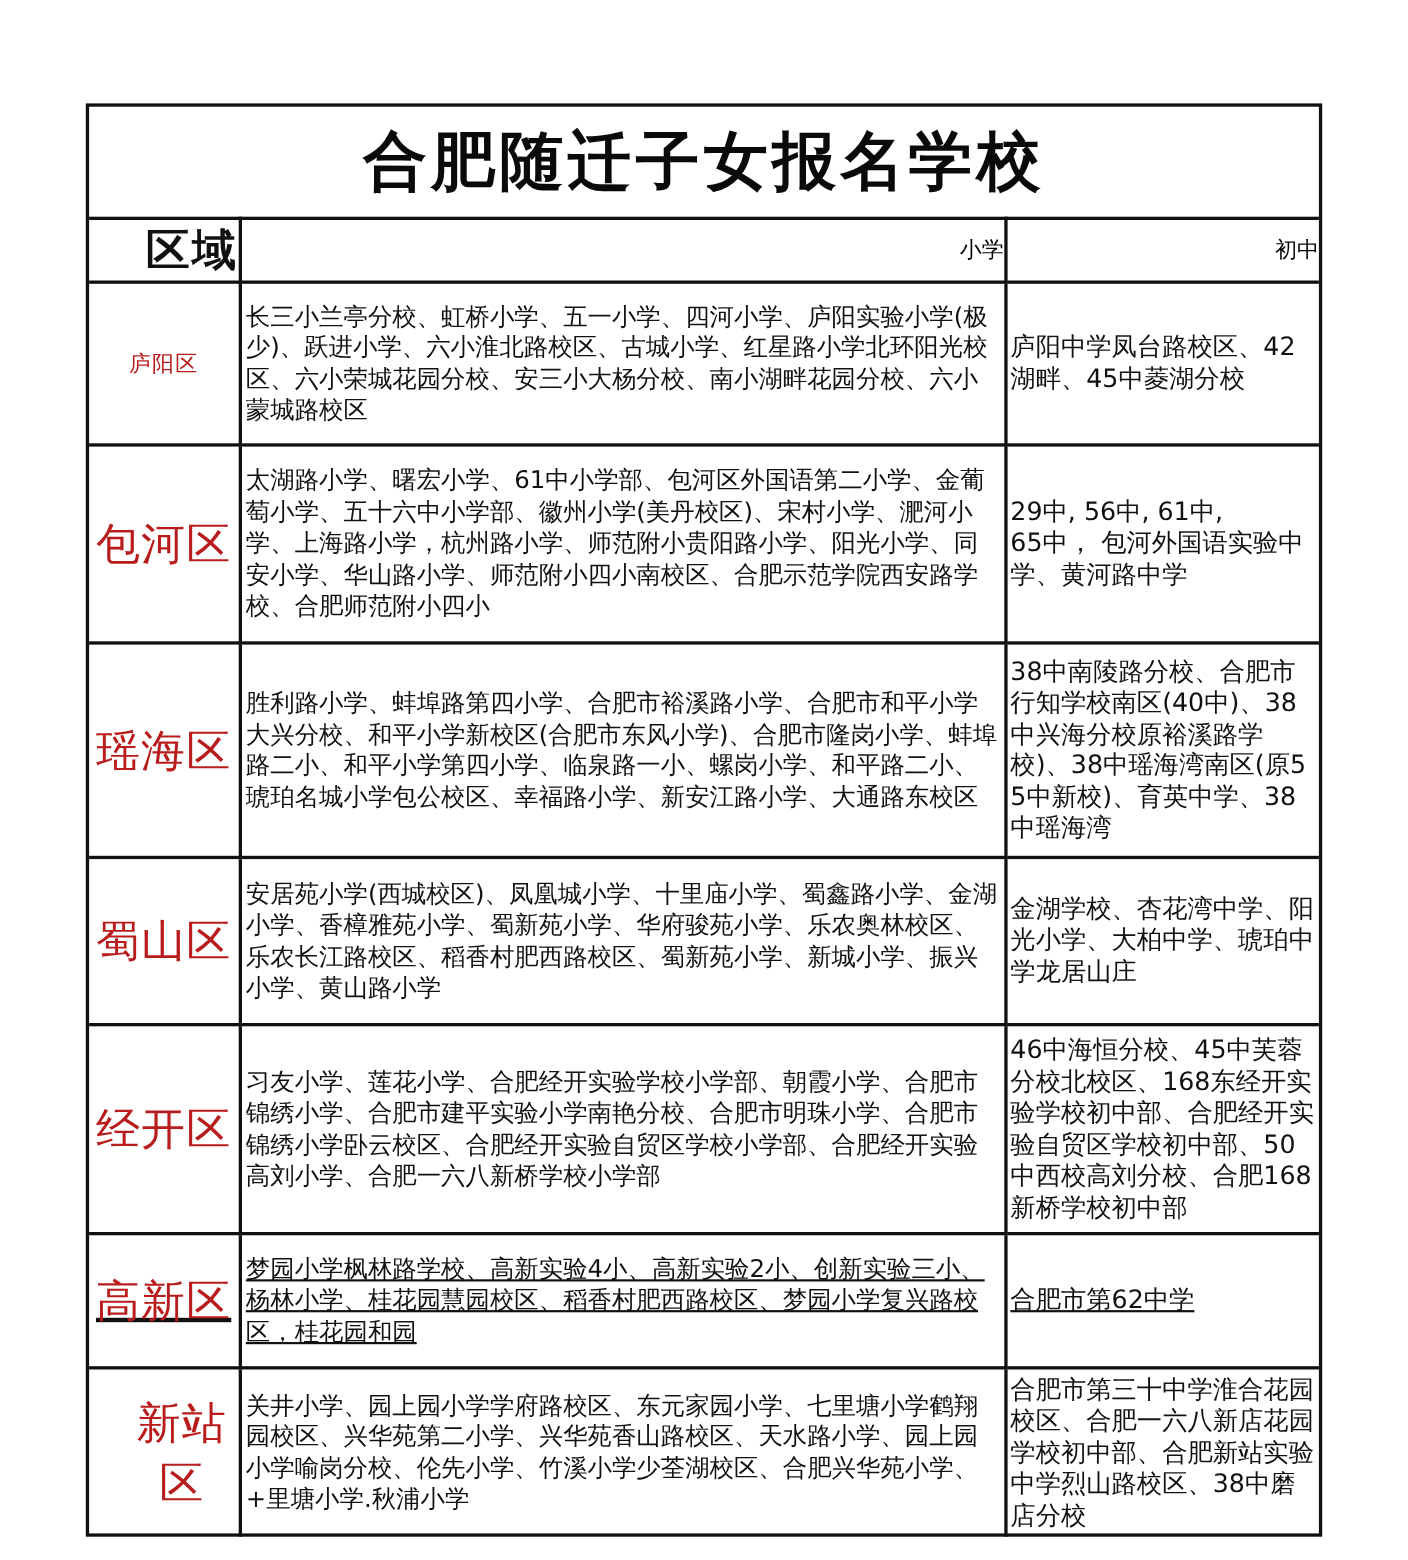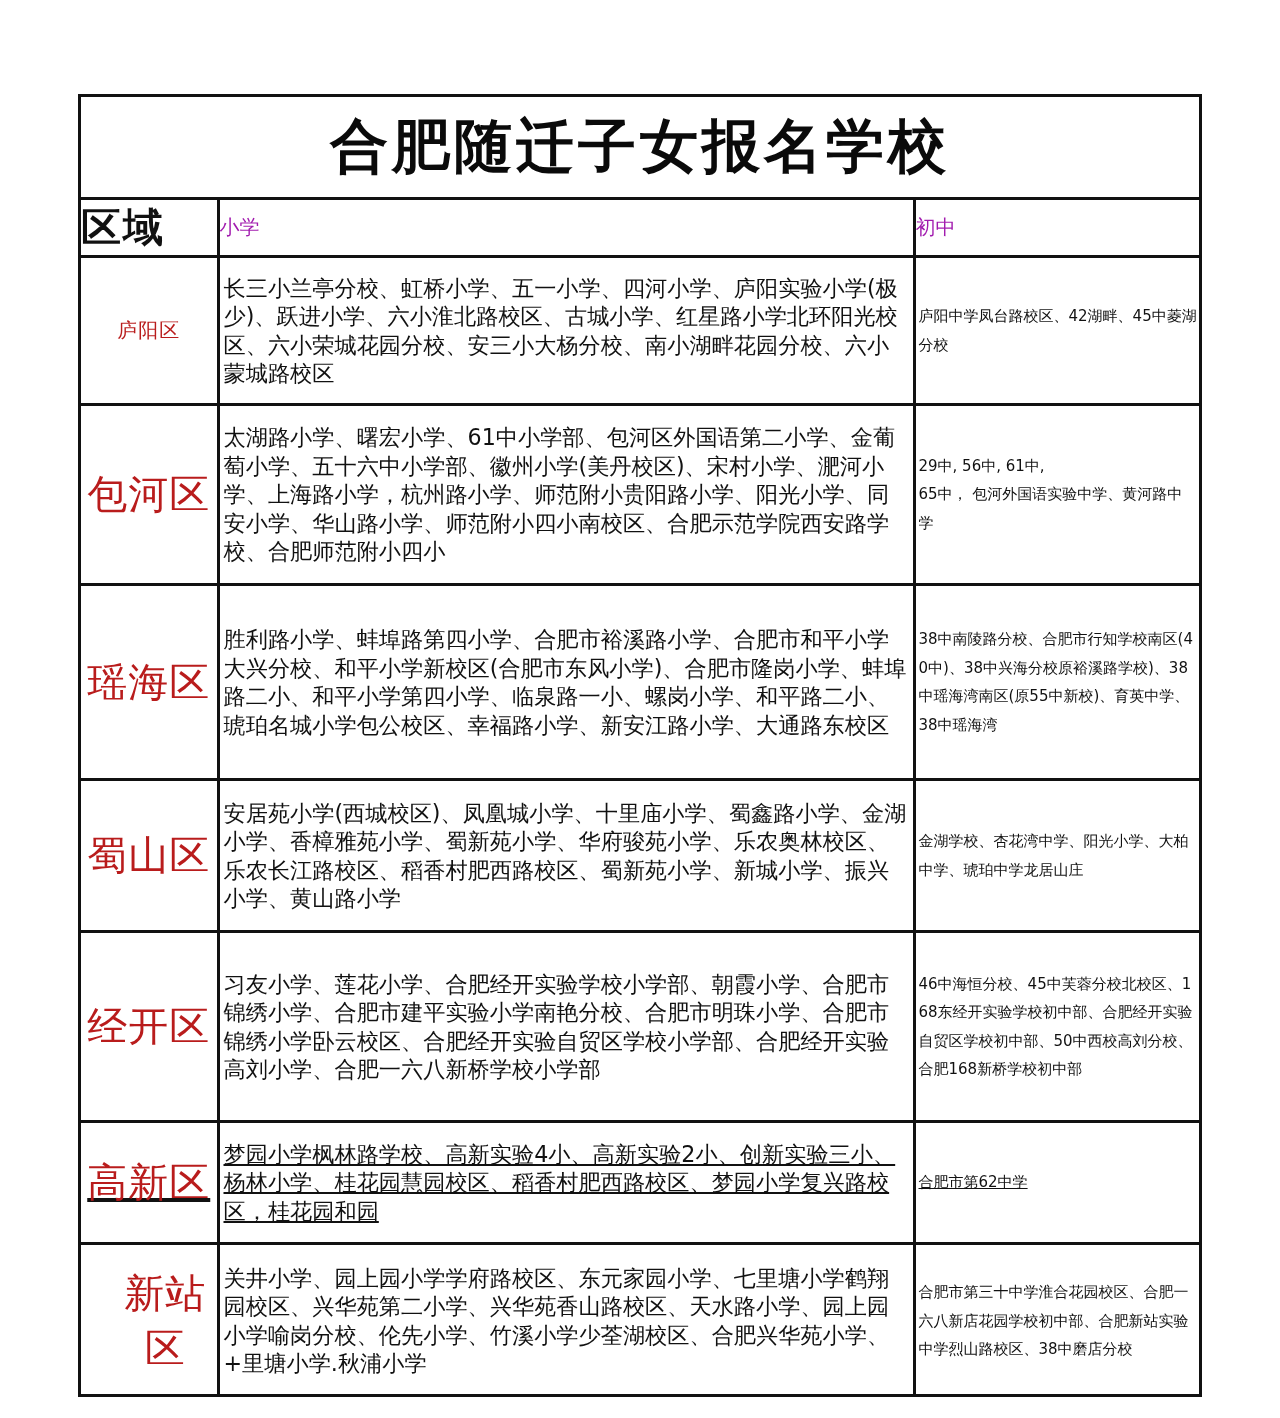--- a/index.html
+++ b/index.html
@@ -52,49 +52,49 @@
       height: 100px;
       text-align: center;
     }
     .title-text {
       font-family: "DejaVu Sans", sans-serif;
       font-weight: bold;
       font-size: 58px;
       letter-spacing: 4px;
       color: #0a0a0a;
     }
-    .hdr-row td { height: 55px; text-align: left; }
+    .hdr-row td { height: 55px; text-align: right; }
     .hdr-area {
       font-weight: bold;
       font-size: 40px;
       letter-spacing: 2px;
     }
     .hdr-small {
       font-size: 20px;
-      color: #a21caf;
+      color: #000000;
     }
     .area-cell {
       text-align: center;
       font-size: 40px;
       color: #b91c1c;
       letter-spacing: 1px;
     }
     .area-cell.small {
       font-size: 20px;
     }
     .list-cell {
       font-size: 22.2px;
       line-height: 28.5px;
       padding: 2px 2px 2px 4px !important;
       text-align: left;
       word-break: break-all;
       color: #111;
     }
     .mid-cell {
-      font-size: 15px;
+      font-size: 23px;
       line-height: 28.5px;
       padding: 2px 2px 2px 3px !important;
       word-break: break-all;
       color: #111;
     }
     tr.r1 { height: 148px; }
     tr.r2 { height: 180px; }
     tr.r3 { height: 195px; }
     tr.r4 { height: 152px; }
     tr.r5 { height: 190px; }

